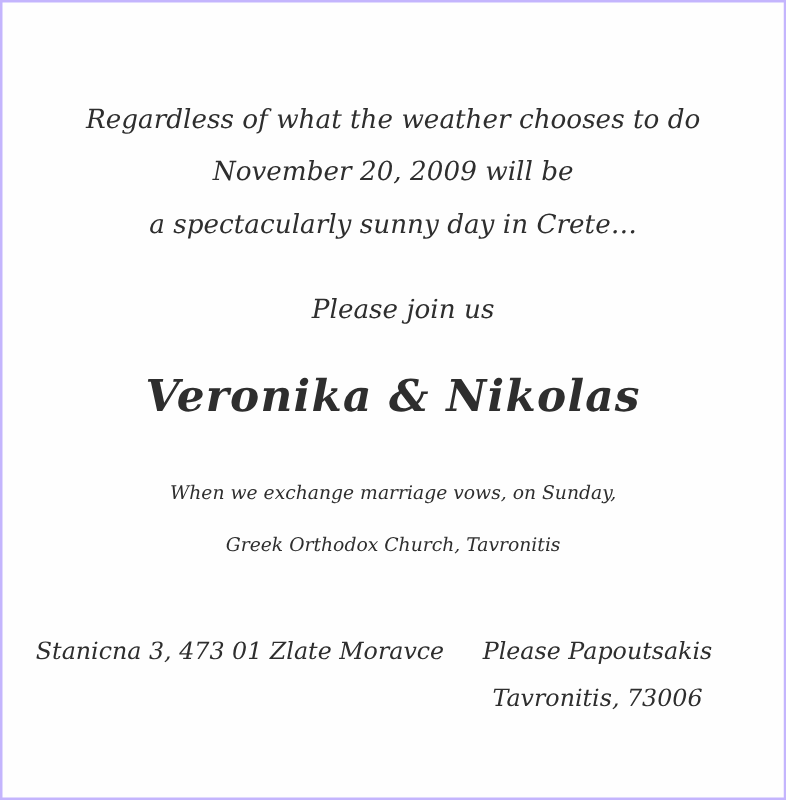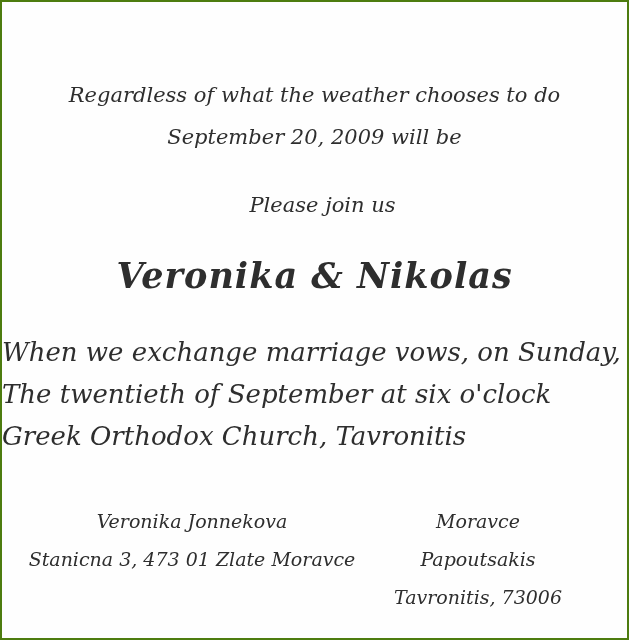--- a/index.html
+++ b/index.html
@@ -6,21 +6,21 @@
     margin: 0;
     padding: 0;
     background: #ffffff;
   }
   .card {
     position: relative;
     width: 629px;
     height: 640px;
     box-sizing: border-box;
     background: #fefefe;
-    border: 2px solid #4d7c0f;
+    border: 2px solid #c4b5fd;
     overflow: hidden;
     font-family: "DejaVu Serif", serif;
     font-style: italic;
     color: #2e2e2e;
   }
   .intro {
     padding-top: 72px;
     text-align: center;
     font-size: 21px;
     line-height: 42px;
@@ -35,21 +35,22 @@
   .couple-names {
     margin-top: 22px;
     text-align: center;
     font-size: 35px;
     line-height: 56px;
     font-weight: 700;
     letter-spacing: 1px;
   }
   .ceremony {
     margin-top: 27px;
-    font-size: 26px;
+    text-align: center;
+    font-size: 15px;
     line-height: 42px;
   }
   .footer {
     margin-top: 45px;
     display: flex;
     flex-direction: row;
     font-size: 19px;
     line-height: 38px;
   }
   .footer .col-bride {
@@ -61,37 +62,36 @@
     text-align: center;
   }
 </style>
 </head>
 <body>
 
 <div class="card">
 
   <div class="intro">
     <div>Regardless of what the weather chooses to do</div>
-    <div>September 20, 2009 will be</div>
+    <div>November 20, 2009 will be</div>
+    <div>a spectacularly sunny day in Crete…</div>
   </div>
 
   <div class="invite-line">Please join us</div>
 
   <div class="couple-names">Veronika &amp; Nikolas</div>
 
   <div class="ceremony">
     <div>When we exchange marriage vows, on Sunday,</div>
-    <div>The twentieth of September at six o'clock</div>
     <div>Greek Orthodox Church, Tavronitis</div>
   </div>
 
   <div class="footer">
     <div class="col-bride">
-      <div>Veronika Jonnekova</div>
       <div>Stanicna 3, 473 01 Zlate Moravce</div>
     </div>
     <div class="col-groom">
-      <div>Moravce Papoutsakis</div>
+      <div>Please Papoutsakis</div>
       <div>Tavronitis, 73006</div>
     </div>
   </div>
 
 </div>
 
 </body></html>

